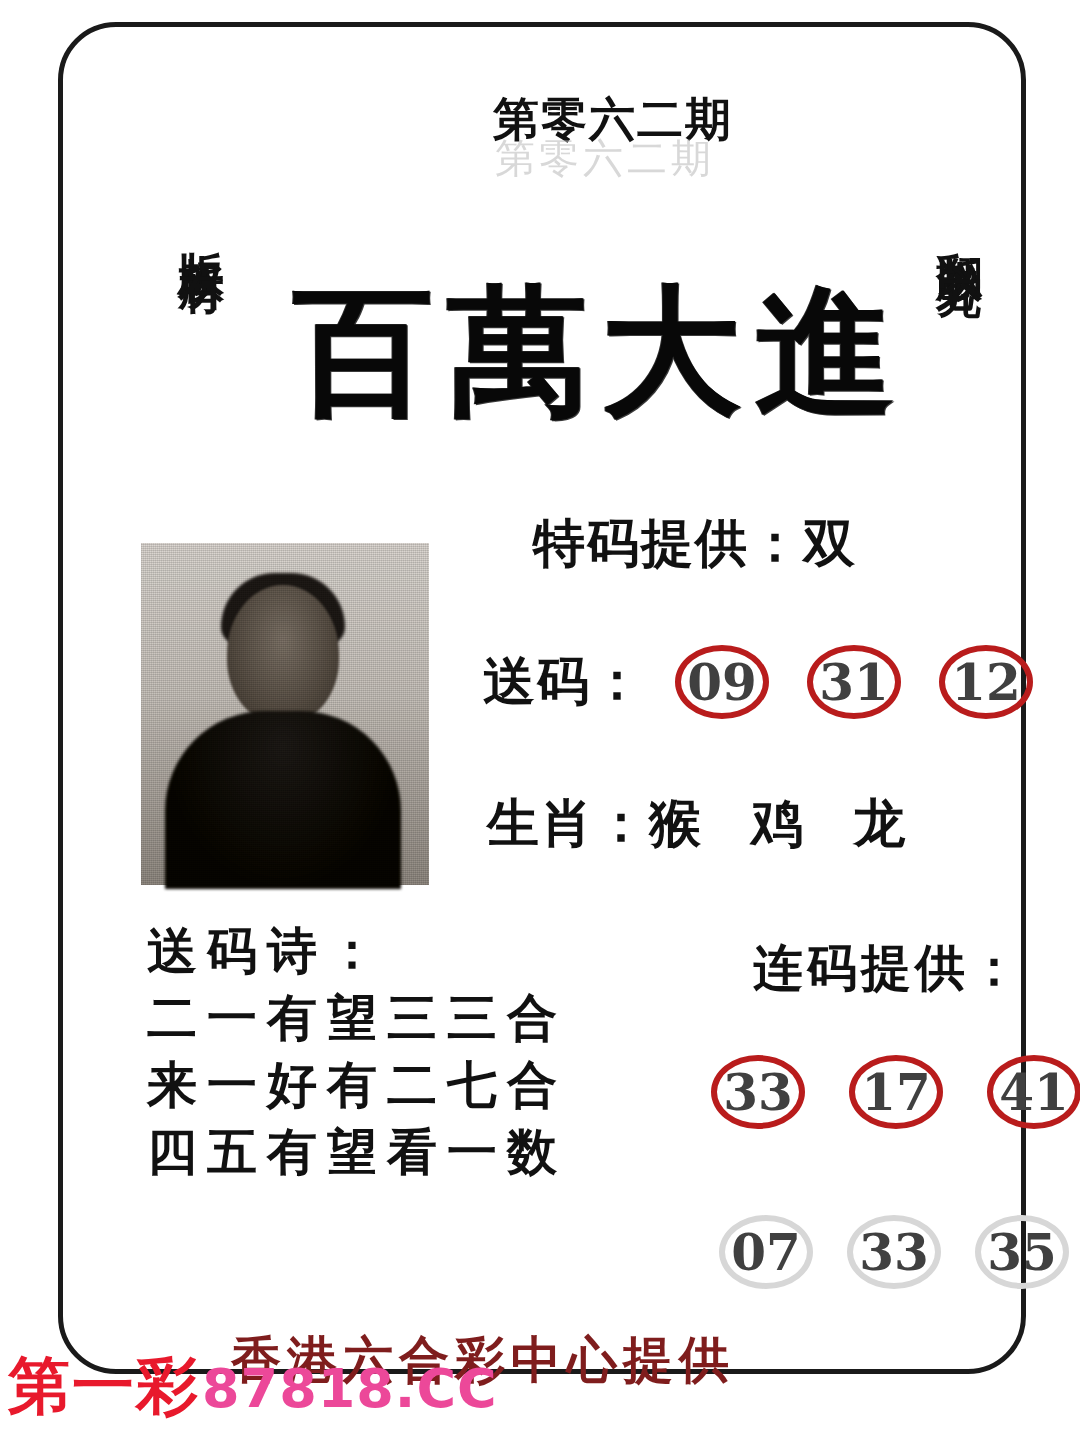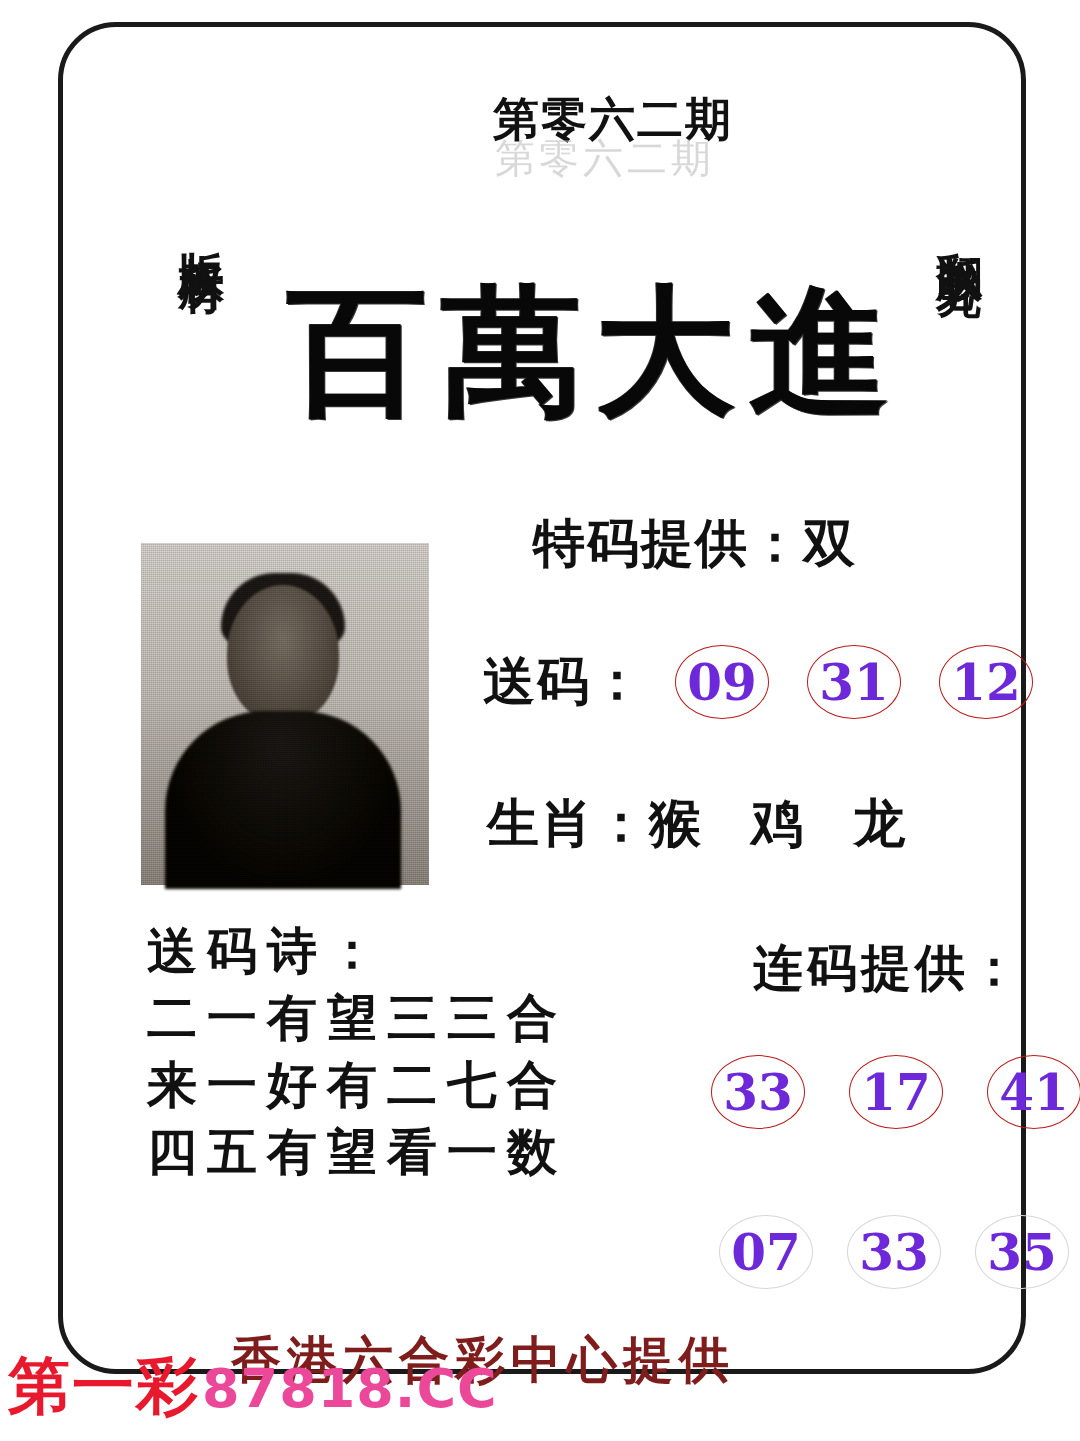--- a/index.html
+++ b/index.html
@@ -71,21 +71,21 @@
     position: absolute;
     left: 866px;
     top: 188px;
     height: 290px;
     font-size: 46px;
     font-weight: bold;
   }
 
   #main-title {
     position: absolute;
-    left: 222px;
+    left: 228px;
     top: 232px;
     width: 620px;
     text-align: center;
     font-size: 140px;
     font-weight: bold;
     letter-spacing: 14px;
     font-family: "DejaVu Serif", serif;
     color: #080808;
     text-shadow: 1px 1px 0 #3a3a3a, -1px 0px 0 #2c2c2c;
   }
@@ -156,29 +156,29 @@
     gap: 22px;
   }
   #send-row .lbl {
     font-size: 52px;
     font-weight: bold;
     letter-spacing: 2px;
   }
   .ball {
     width: 94px;
     height: 74px;
-    border: 1px solid #b91c1c;
+    border: 6px solid #b91c1c;
     border-radius: 50%;
     display: flex;
     align-items: center;
     justify-content: center;
     font-family: "DejaVu Serif", serif;
     font-size: 50px;
     font-weight: bold;
-    color: #6d28d9;
+    color: #404040;
     margin: 0 8px;
     box-sizing: border-box;
   }
   .ball.faint { border-color: #6e6e6e; }
 
   
   #zodiac-row {
     position: absolute;
     left: 424px;
     top: 762px;

